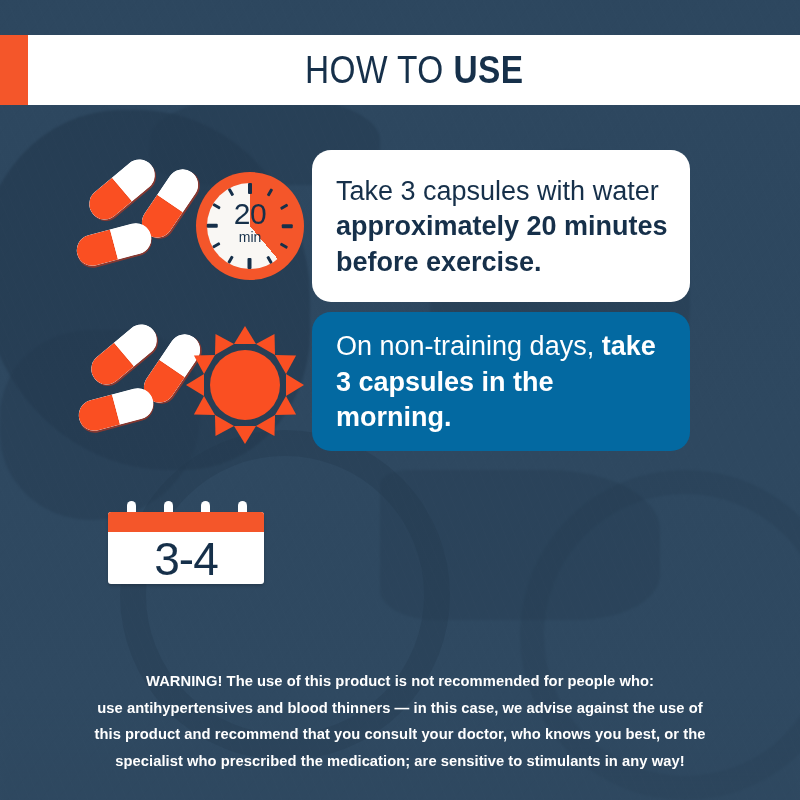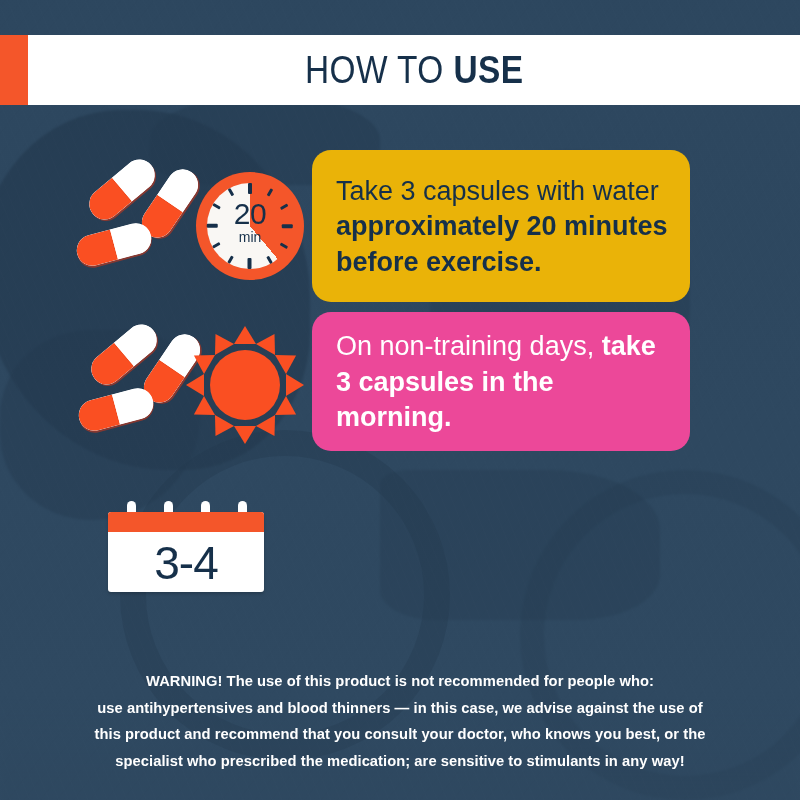--- a/index.html
+++ b/index.html
@@ -136,25 +136,25 @@
 
   
   .card {
     position: absolute;
     border-radius: 19px;
     padding: 16px 22px 14px 24px;
     display: flex;
     align-items: center;
   }
   .card-white {
-    background: #eab308;
+    background: #ffffff;
     color: #16304a;
   }
   .card-orange {
-    background: #ec4899;
+    background: #0369a1;
     color: #ffffff;
   }
   .card-text {
     font-size: 27px;
     line-height: 1.32;
     font-weight: 400;
   }
   .card-text b {
     font-weight: 700;
   }
@@ -272,21 +272,21 @@
     border-left: 11px solid transparent;
     border-right: 11px solid transparent;
     border-bottom: 18px solid #fa4f22;
     transform-origin: 11px 59px;
   }
 
   
   .calendar {
     position: absolute;
     left: 108px; top: 512px;
-    width: 156px; height: 80px;
+    width: 156px; height: 72px;
     background: #ffffff;
     border-radius: 3px;
     overflow: visible;
     box-shadow: 0 2px 3px rgba(0,0,0,0.18);
   }
   .calendar .band {
     position: absolute;
     left: 0; top: 0;
     width: 100%; height: 20px;
     background: #f4562a;

